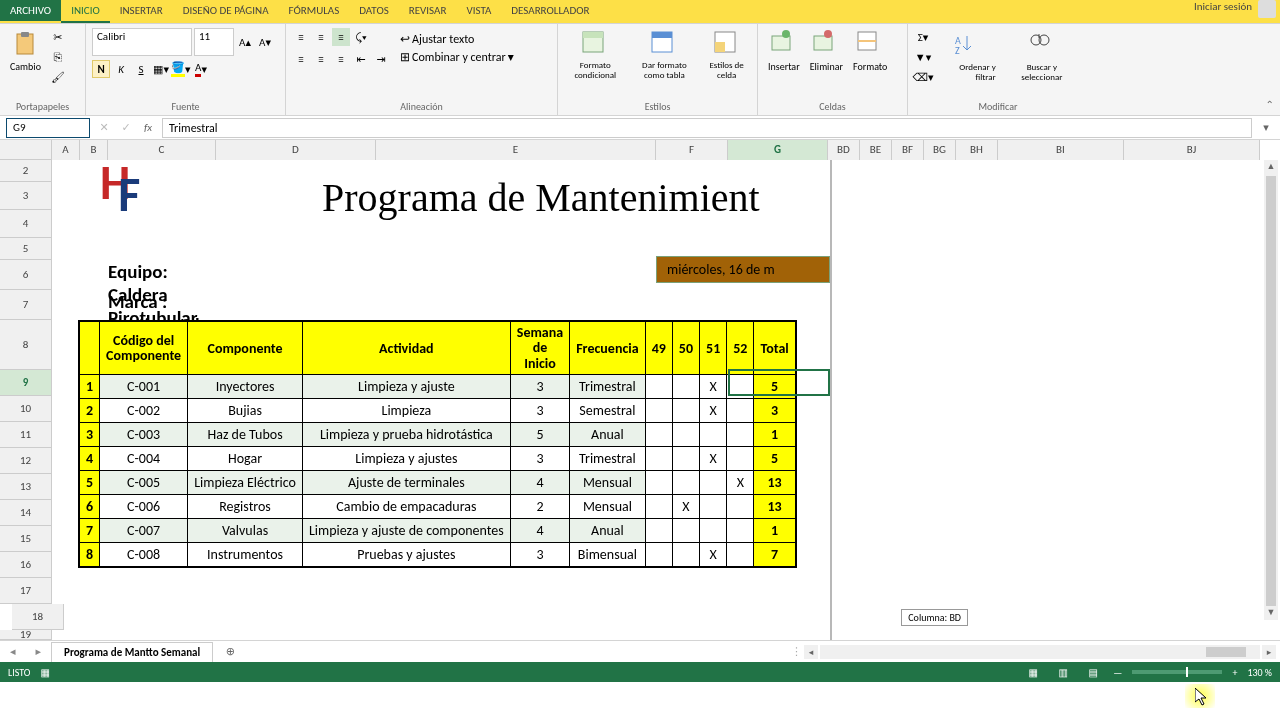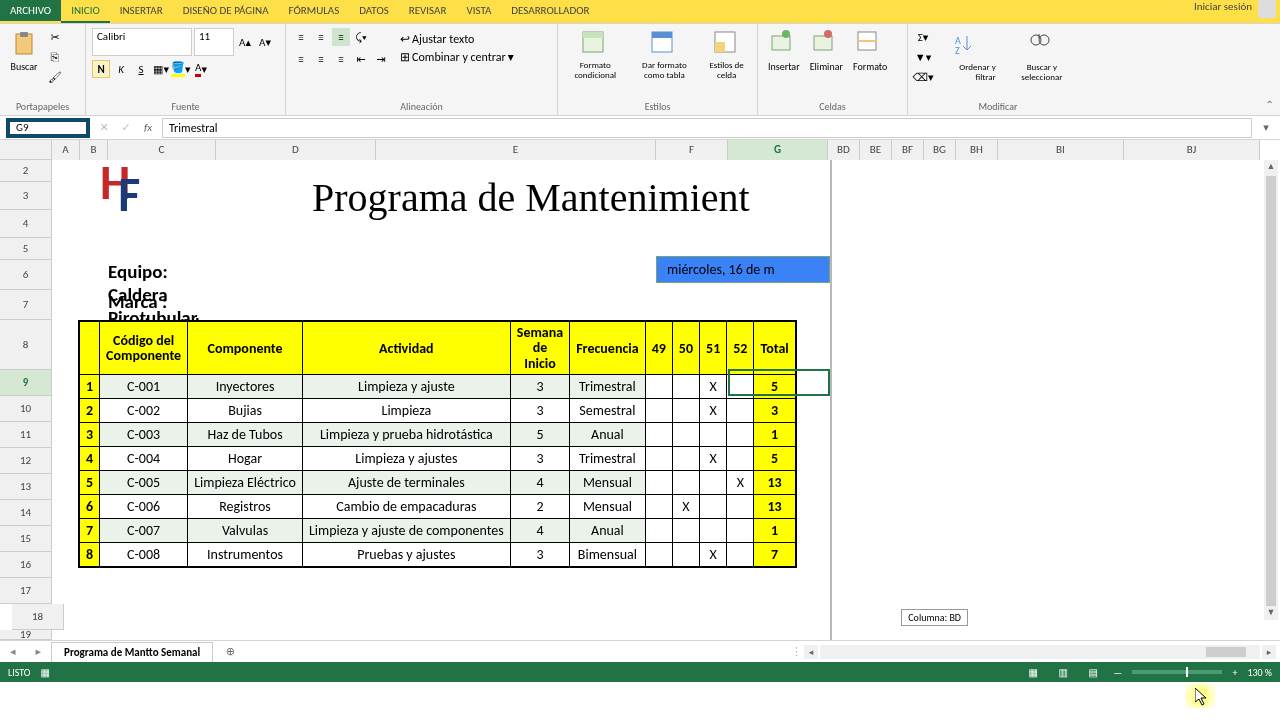--- a/index.html
+++ b/index.html
@@ -30,21 +30,21 @@
 .sel.font { width: 100px; }
 .sel.size { width: 40px; }
 .sel.numfmt { width: 118px; }
 
 
 .ico { display: inline-block; }
 .ico svg { display: block; }
 
 
 .fbar { height: 24px; display: flex; align-items: center; border-bottom: 1px solid #d4d4d4; padding: 0 6px; gap: 6px; }
-.namebox { width: 84px; border: 4px solid #0c4a6e; padding: 2px 6px; height: 20px; font-size: 11px; display: flex; align-items: center; }
+.namebox { width: 84px; border: 1px solid #0c4a6e; padding: 2px 6px; height: 20px; font-size: 11px; display: flex; align-items: center; }
 .fx-btn { font-size: 11px; color: #666; width: 16px; text-align: center; }
 .formula-input { flex: 1; height: 20px; border: 1px solid #ccc; padding: 2px 6px; font-size: 12px; display: flex; align-items: center; }
 
 
 .grid-wrap { position: relative; height: 500px; }
 .corner { width: 18px; height: 20px; background: #f0f0f0; border-right: 1px solid #ccc; border-bottom: 1px solid #ccc; }
 .col-h { border-right: 1px solid #ccc; text-align: center; font-size: 11px; color: #444; background: #f0f0f0; line-height: 20px; }
 .col-h.active { background: #d4e8d4; color: #217346; font-weight: 600; }
 .row-h { width: 52px; border-bottom: 1px solid #ccc; border-right: 1px solid #ccc; text-align: center; font-size: 11px; color: #444; background: #f0f0f0; }
 .row-h.active { background: #d4e8d4; color: #217346; font-weight: 600; }
@@ -57,21 +57,21 @@
 .ws table { border-collapse: collapse; }
 .ws td { vertical-align: middle; padding: 0; }
 
 .hf-logo { font-family: "Times New Roman", serif; font-weight: bold; font-size: 48px; line-height: 0.8; }
 .hf-H { color: #c62828; }
 .hf-F { color: #1a3b7a; }
 
 .title { font-family: "Times New Roman", serif; font-size: 40px; padding-left: 20px; white-space: nowrap; }
 .meta-label { font-size: 19px; font-weight: 600; }
 
-.datebox { border: 1px solid #7aa17a; background: #3b82f6; padding: 4px 10px; font-size: 14px; white-space: nowrap; width: 174px; overflow: hidden; }
+.datebox { border: 1px solid #7aa17a; background: #a16207; padding: 4px 10px; font-size: 14px; white-space: nowrap; width: 174px; overflow: hidden; }
 
 .maint { border: 2px solid #000; }
 .maint th, .maint td { border: 1px solid #000; text-align: center; font-size: 14px; padding: 3px 6px; white-space: nowrap; }
 .maint th { background: #ffff00; font-weight: 600; }
 .maint .idx { background: #ffff00; font-weight: 600; width: 24px; }
 .maint .total { background: #ffff00; font-weight: 600; }
 .maint tr.datarow:nth-child(odd) td { background: #eaf2ea; }
 .maint tr.datarow:nth-child(even) td { background: #fff; }
 .maint tr.datarow td.idx { background: #ffff00 !important; }
 .maint tr.datarow td.total { background: #ffff00 !important; }
@@ -123,21 +123,21 @@
 
   <div class="ribbon-group" style="width:86px">
     <div class="g-content">
       <div class="big-btn">
         <span class="ico">
             <svg width="28" height="28">
               <rect x="6" y="4" width="16" height="20" fill="#f4c97a" stroke="#b8893a"></rect>
               <rect x="10" y="2" width="8" height="5" fill="#888" rx="1"></rect>
             </svg>
           </span>
-        <span>Buscar</span>
+        <span>Cambio</span>
       </div>
       <div class="vstack">
         <span class="sm-btn">✂</span>
         <span class="sm-btn">⎘</span>
         <span class="sm-btn">🖌</span>
       </div>
     </div>
     <div class="label">Portapapeles</div>
   </div>
 
@@ -340,21 +340,21 @@
       <div class="row-h" style="height: 26px; line-height: 26px; margin-left: 12px;">18</div>
       <div class="row-h" style="height: 10px; line-height: 10px;">19</div>
     </div>
 
   <div class="ws" style="top:20px">
 
     <div style="position:absolute; left:48px; top:4px">
       <span class="hf-logo"><span class="hf-H">H</span><span class="hf-F" style="position:relative;left:-12px;top:12px">F</span></span>
     </div>
 
-    <div class="title" style="position:absolute; left:240px; top:14px">Programa de Mantenimient</div>
+    <div class="title" style="position:absolute; left:250px; top:14px">Programa de Mantenimient</div>
 
     <div class="meta-label" style="position:absolute; left:56px; top:100px">Equipo: Caldera Pirotubular</div>
     <div class="meta-label" style="position:absolute; left:56px; top:130px">Marca : Continental</div>
 
     <div class="datebox" style="position:absolute; left:604px; top:96px">miércoles, 16 de m</div>
 
     <div style="position:absolute; left:26px; top:160px">
       <table class="maint">
         <thead>
           <tr>

